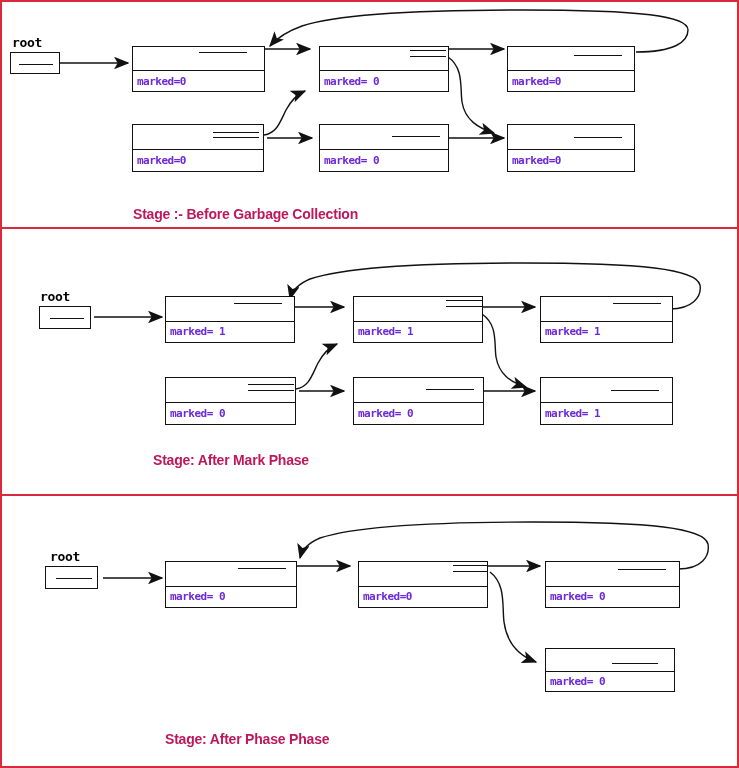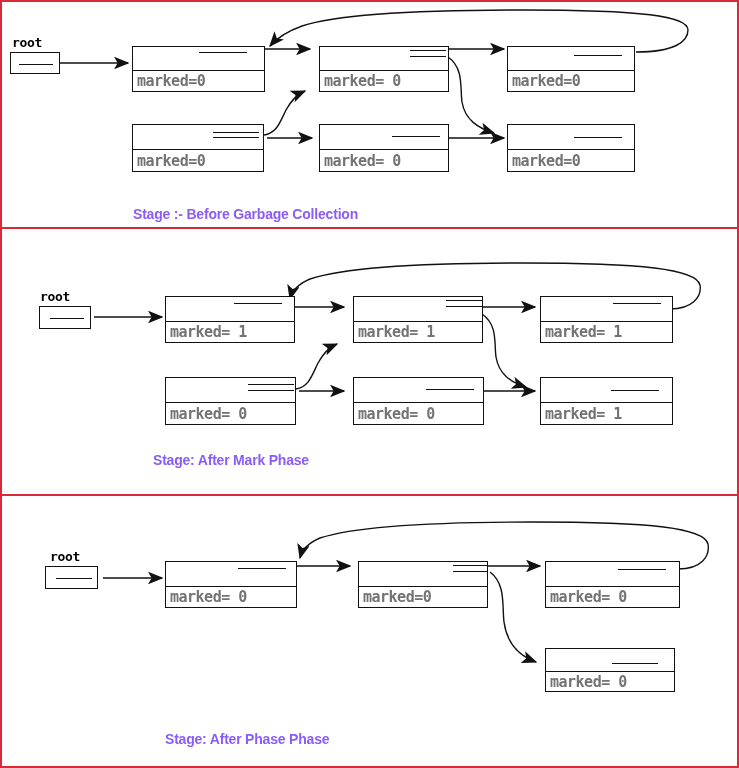--- a/index.html
+++ b/index.html
@@ -31,21 +31,21 @@
 
   .panel-svg {
     position: absolute;
     left: 0;
     top: 0;
     display: block;
   }
 
   .caption {
     position: absolute;
-    color: #8b5cf6;
+    color: #be185d;
     font-family: "Liberation Sans", sans-serif;
     font-weight: bold;
     font-size: 14px;
     letter-spacing: -0.2px;
     white-space: nowrap;
   }
   .cap-1 { left: 131px; top: 204px; }
   .cap-2 { left: 151px; top: 452px; }
   .cap-3 { left: 163px; top: 731px; }
 
@@ -66,23 +66,23 @@
   .node .cell-bottom {
     position: absolute;
     left: 0; right: 0; bottom: 0;
     height: 45%;
     display: flex;
     align-items: center;
     box-sizing: border-box;
   }
   .node .marked-label {
     font-family: "DejaVu Sans Mono", "Liberation Mono", monospace;
-    font-size: 15px;
+    font-size: 11px;
     font-weight: bold;
-    color: #737373;
+    color: #6d28d9;
     padding-left: 4px;
     letter-spacing: -0.5px;
     white-space: nowrap;
   }
   
   .ptr-stub {
     position: absolute;
     height: 0;
     border-top: 1.3px solid #111111;
   }

